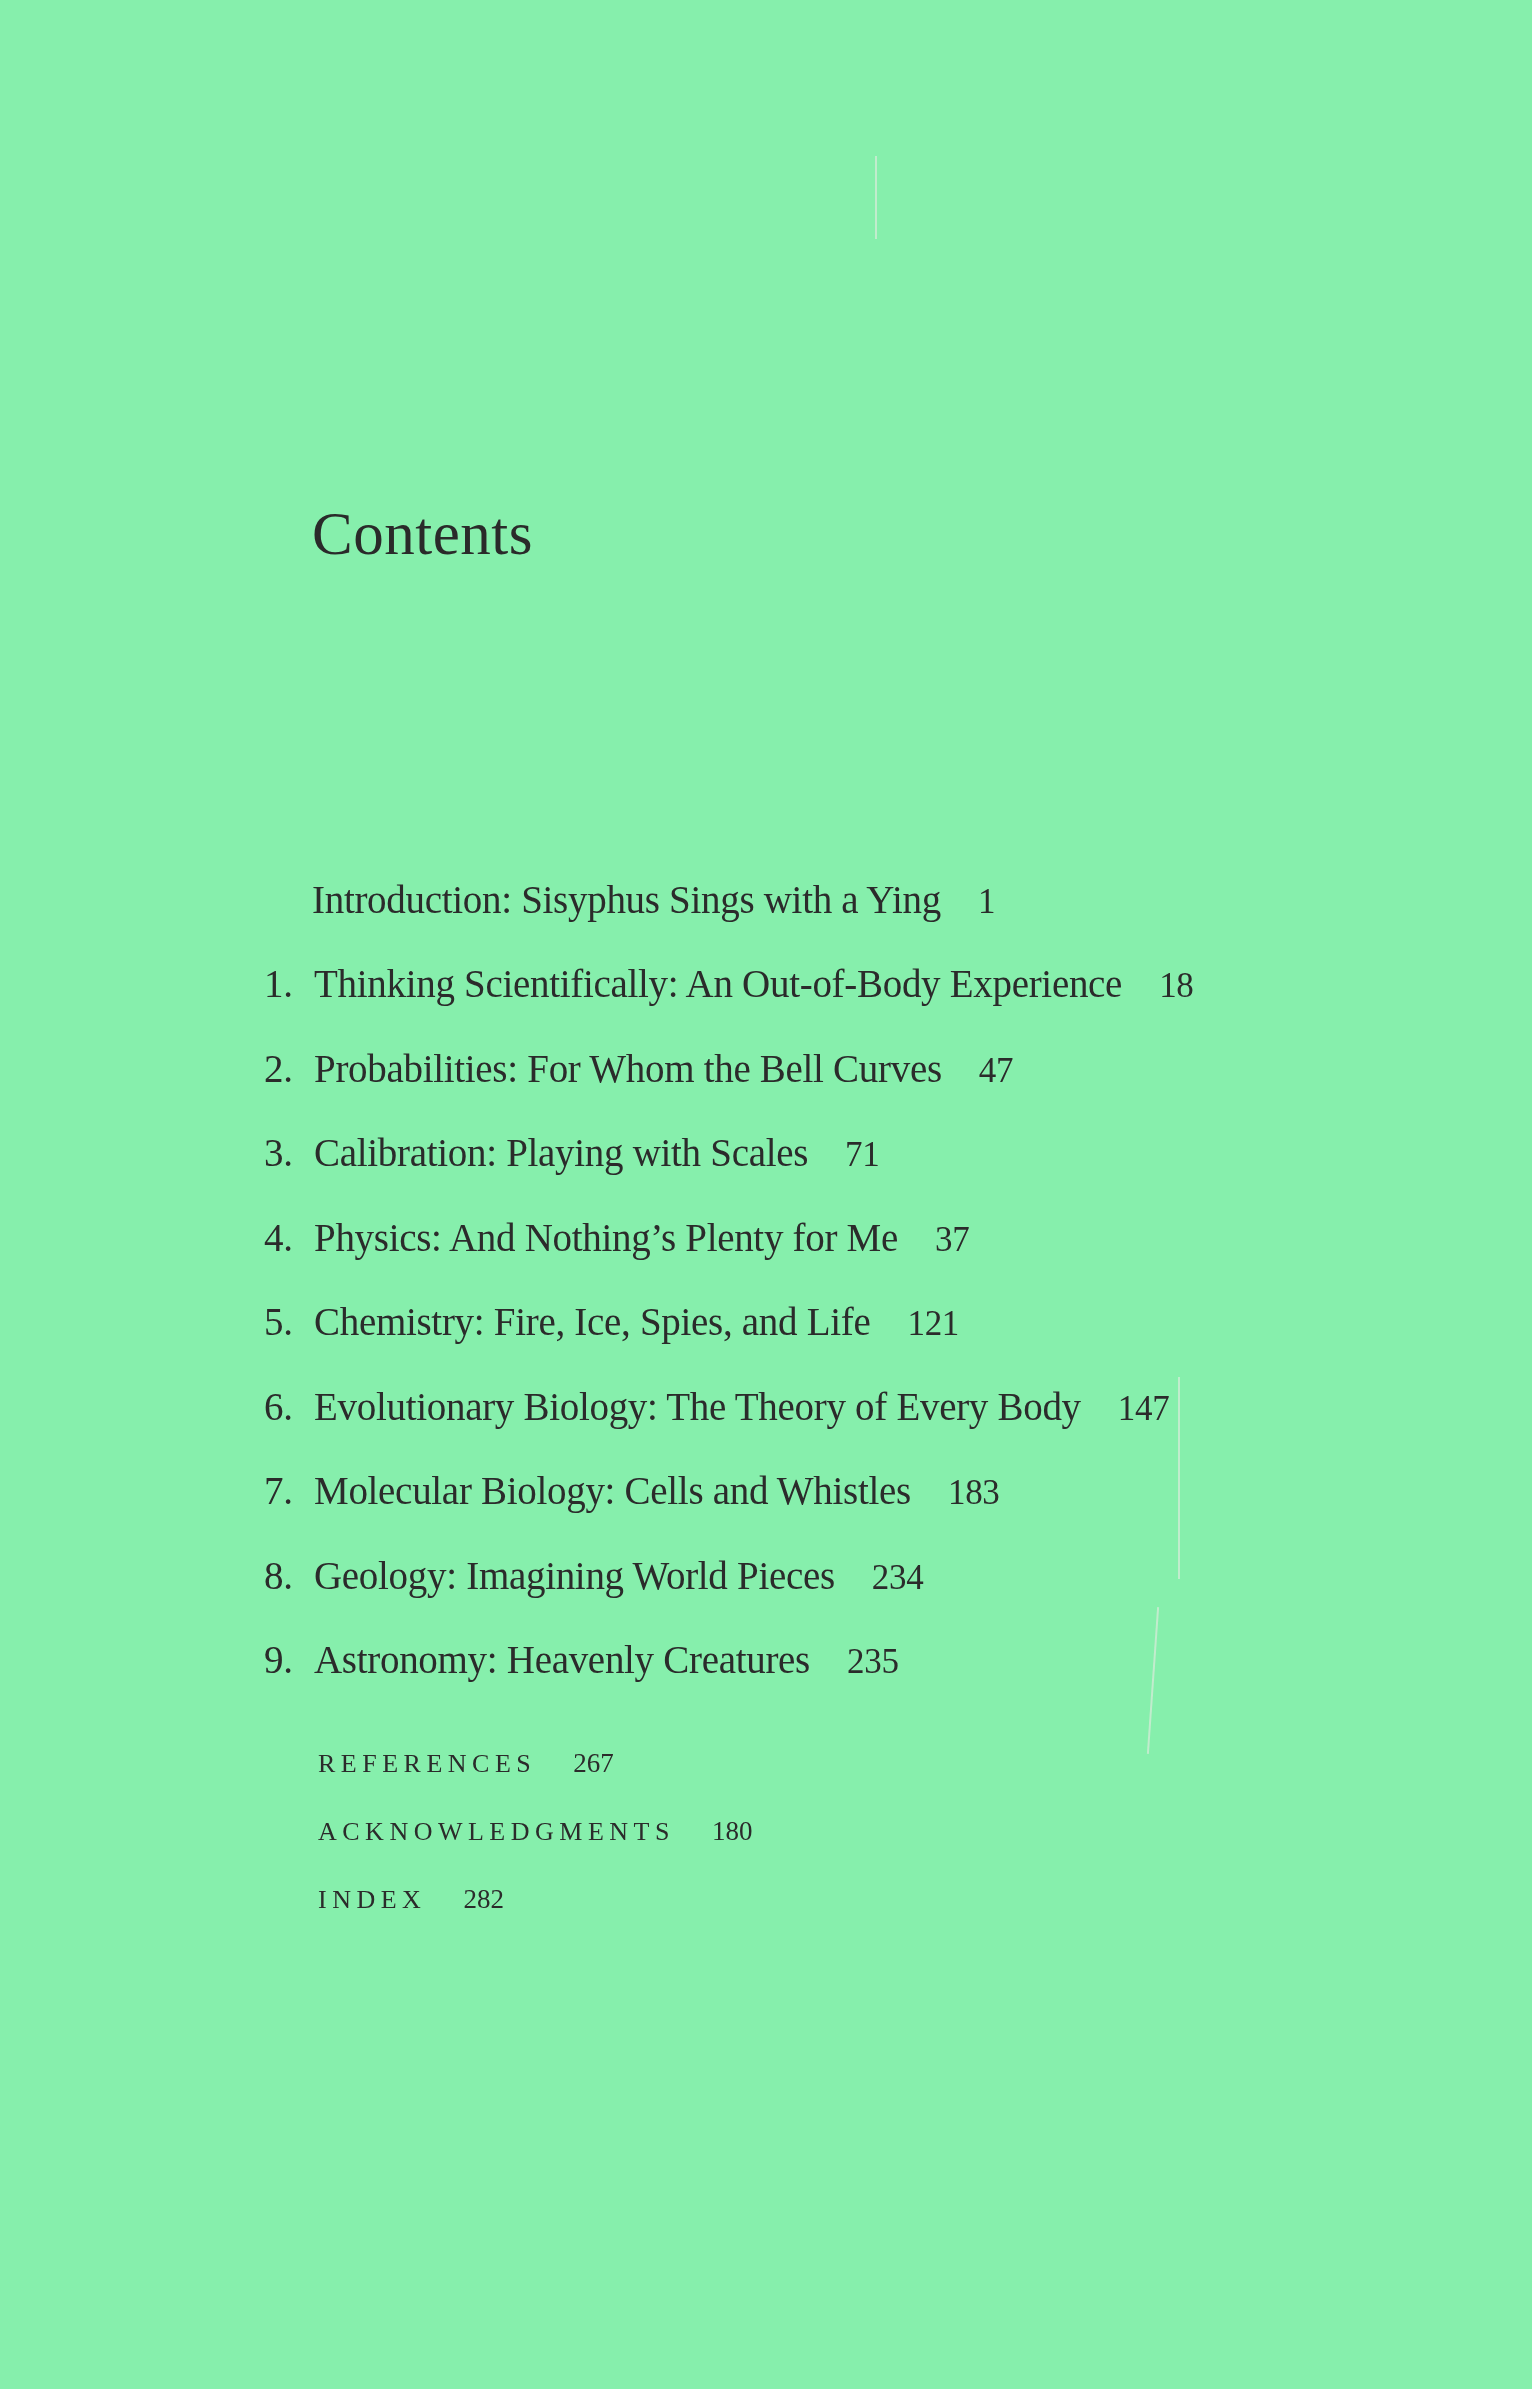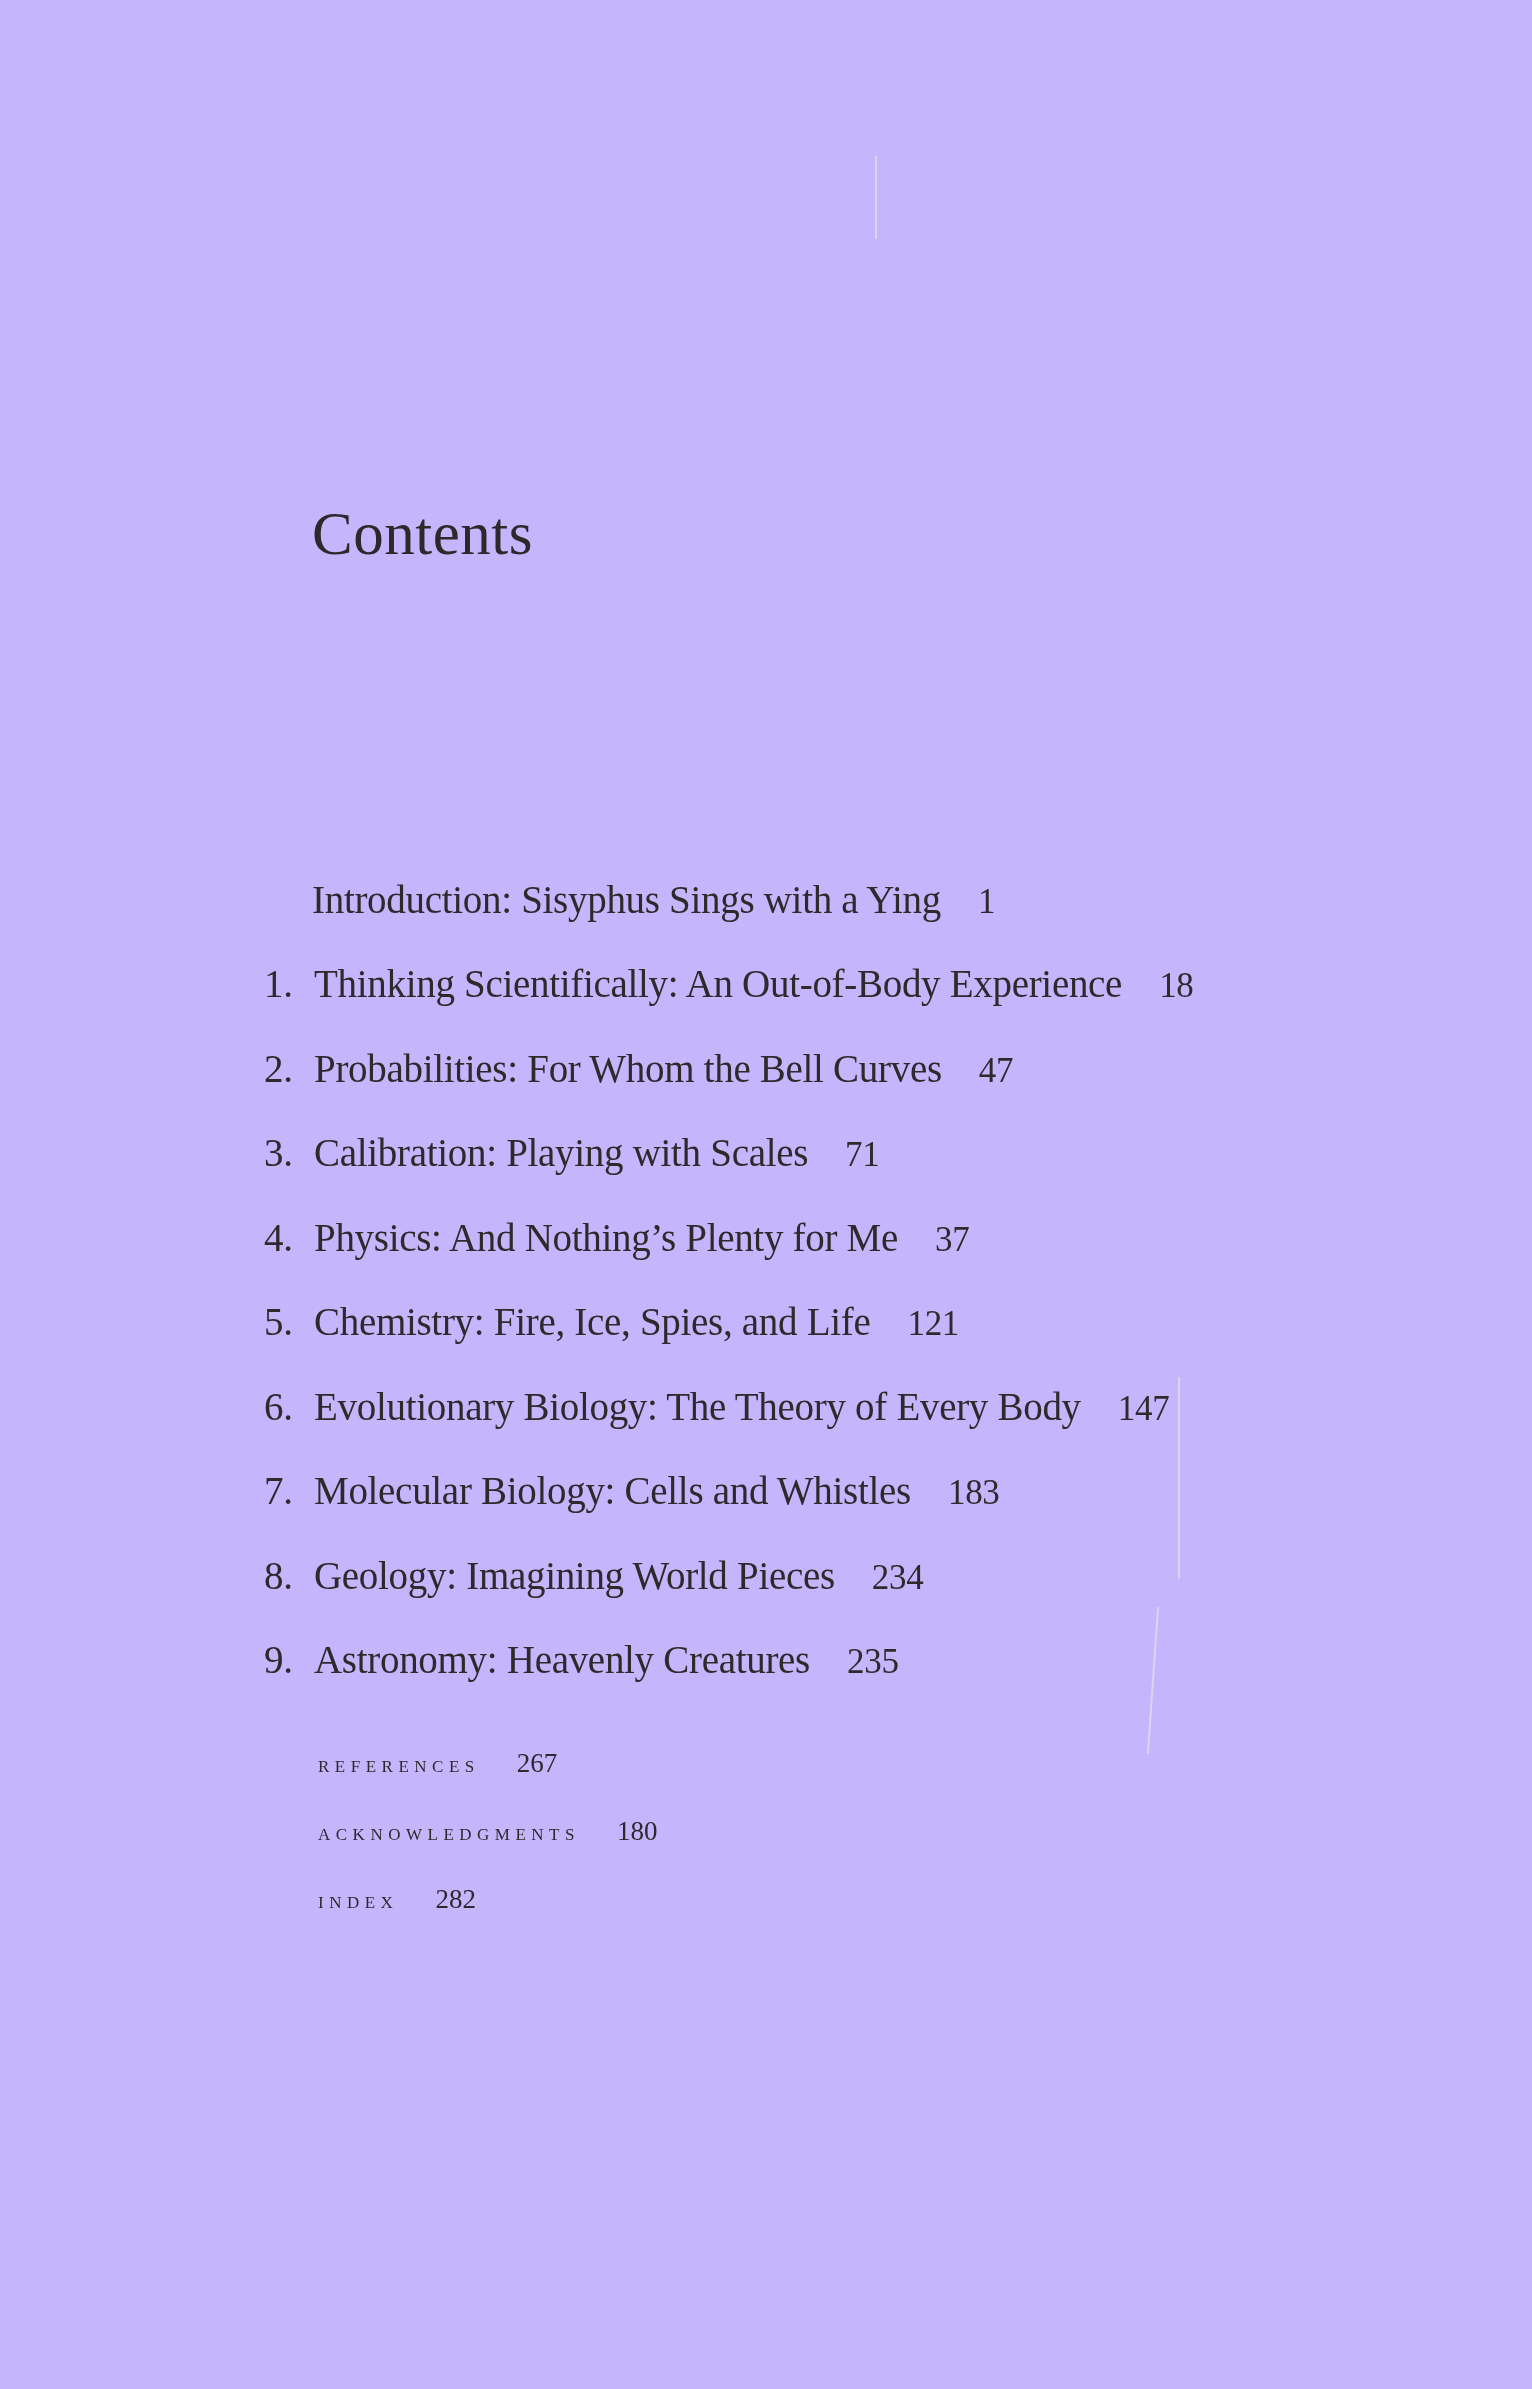--- a/index.html
+++ b/index.html
@@ -12,21 +12,21 @@
       height: 2389px;
       position: relative;
       overflow: hidden;
       font-family: "Liberation Serif", "DejaVu Serif", serif;
       color: #2b2b2b;
     }
     .page {
       position: absolute;
       left: 0; top: 0;
       width: 1533px; height: 2389px;
-      background: #c4b5fd;
+      background: #86efac;
     }
     .title {
       position: absolute;
       left: 312px;
       top: 503px;
       font-size: 61px;
       font-weight: normal;
       letter-spacing: 0.5px;
       color: #2a2a2a;
       margin: 0;
@@ -63,21 +63,21 @@
     }
     .entry.intro .text { left: 312px; text-align: center; }
     .back-entry {
       position: absolute;
       left: 318px;
       white-space: nowrap;
       line-height: 1;
       color: #2b2b2b;
     }
     .back-entry .label {
-      font-size: 17px;
+      font-size: 26px;
       letter-spacing: 5.5px;
       text-transform: uppercase;
     }
     .back-entry .page-num {
       font-size: 27px;
       margin-left: 37px;
     }
     
     .artifact {
       position: absolute;

